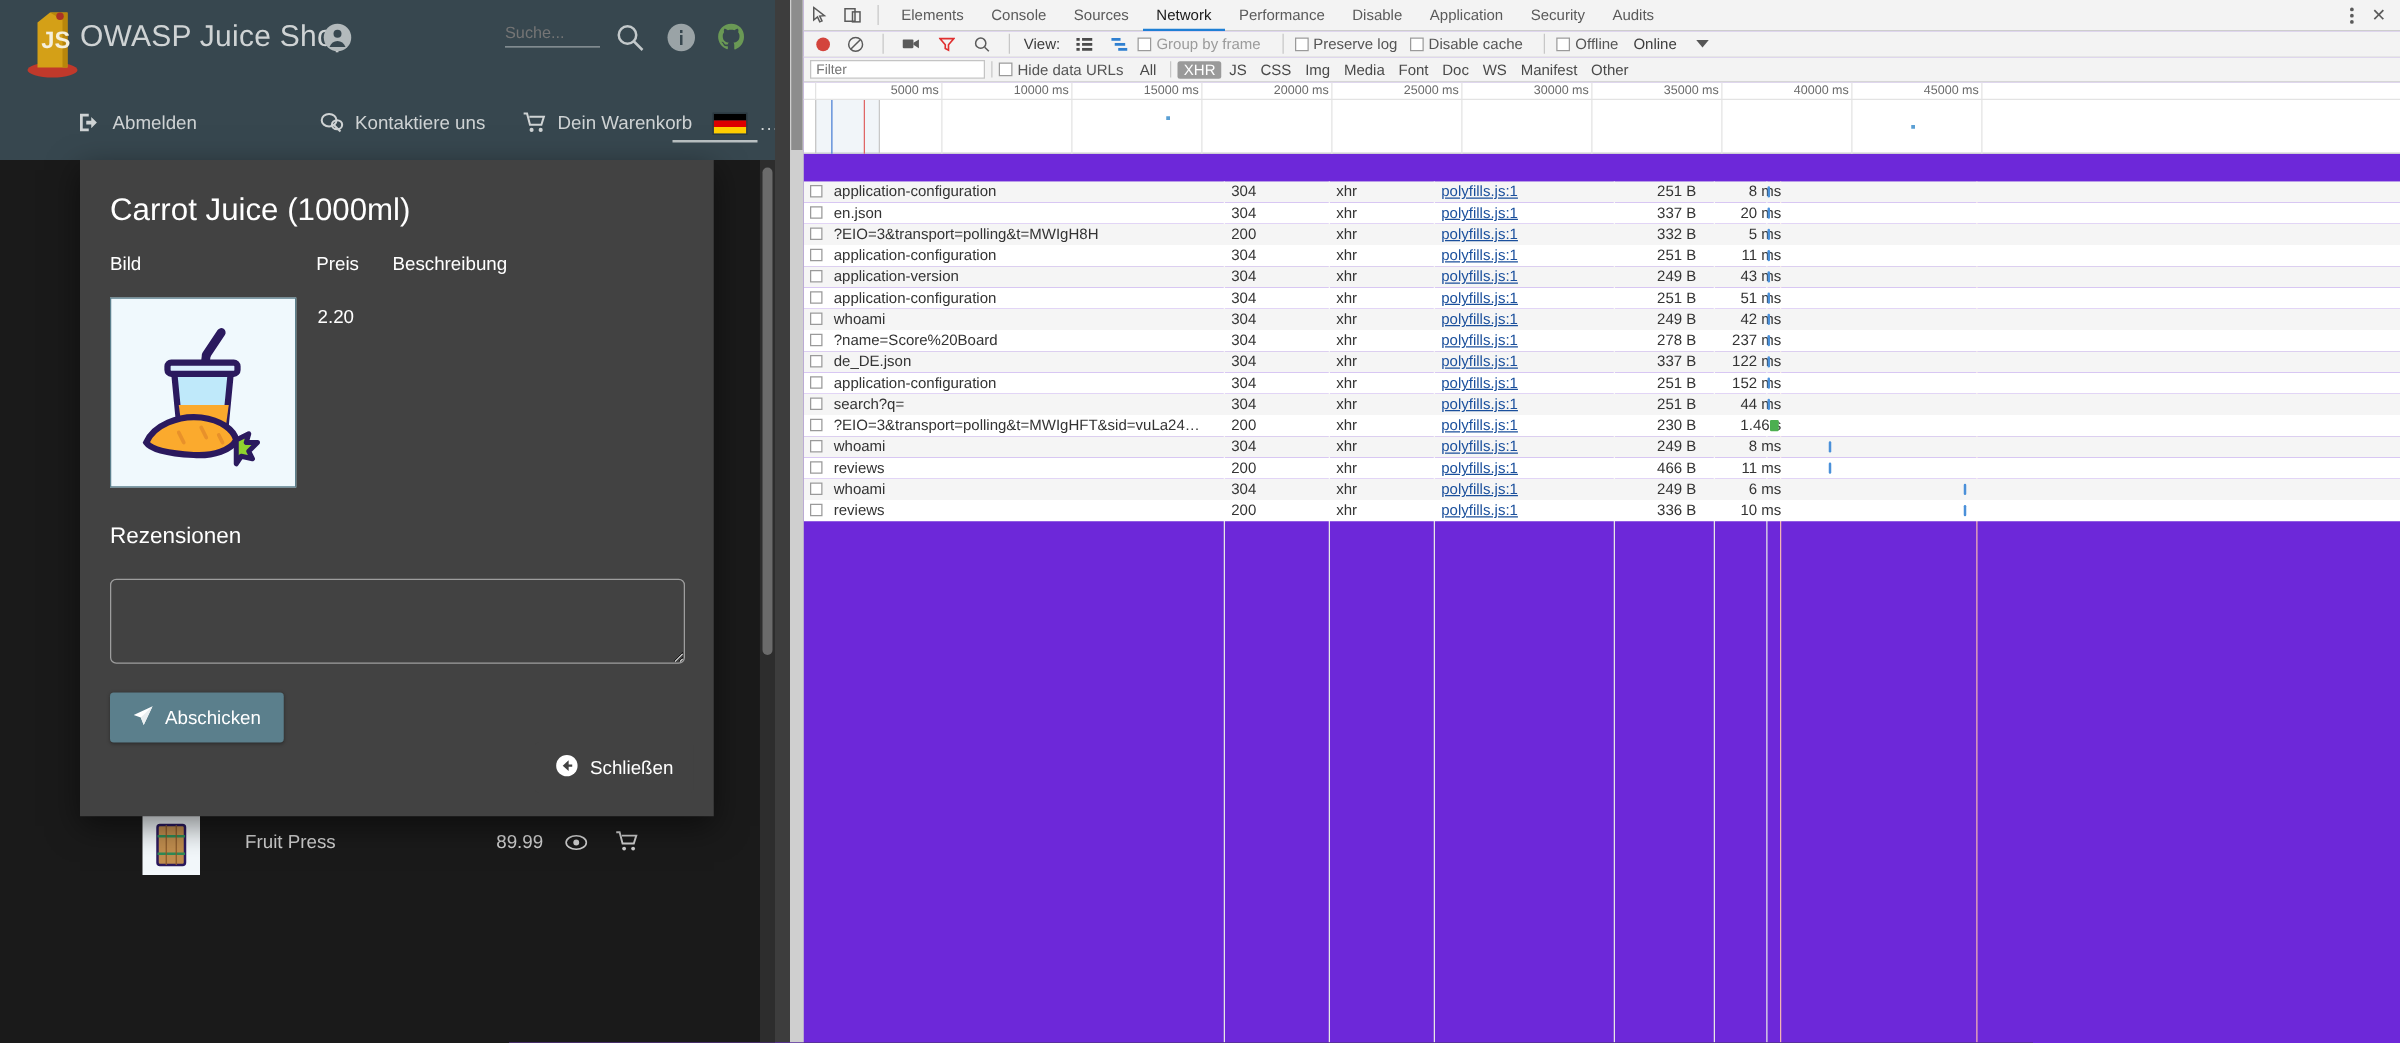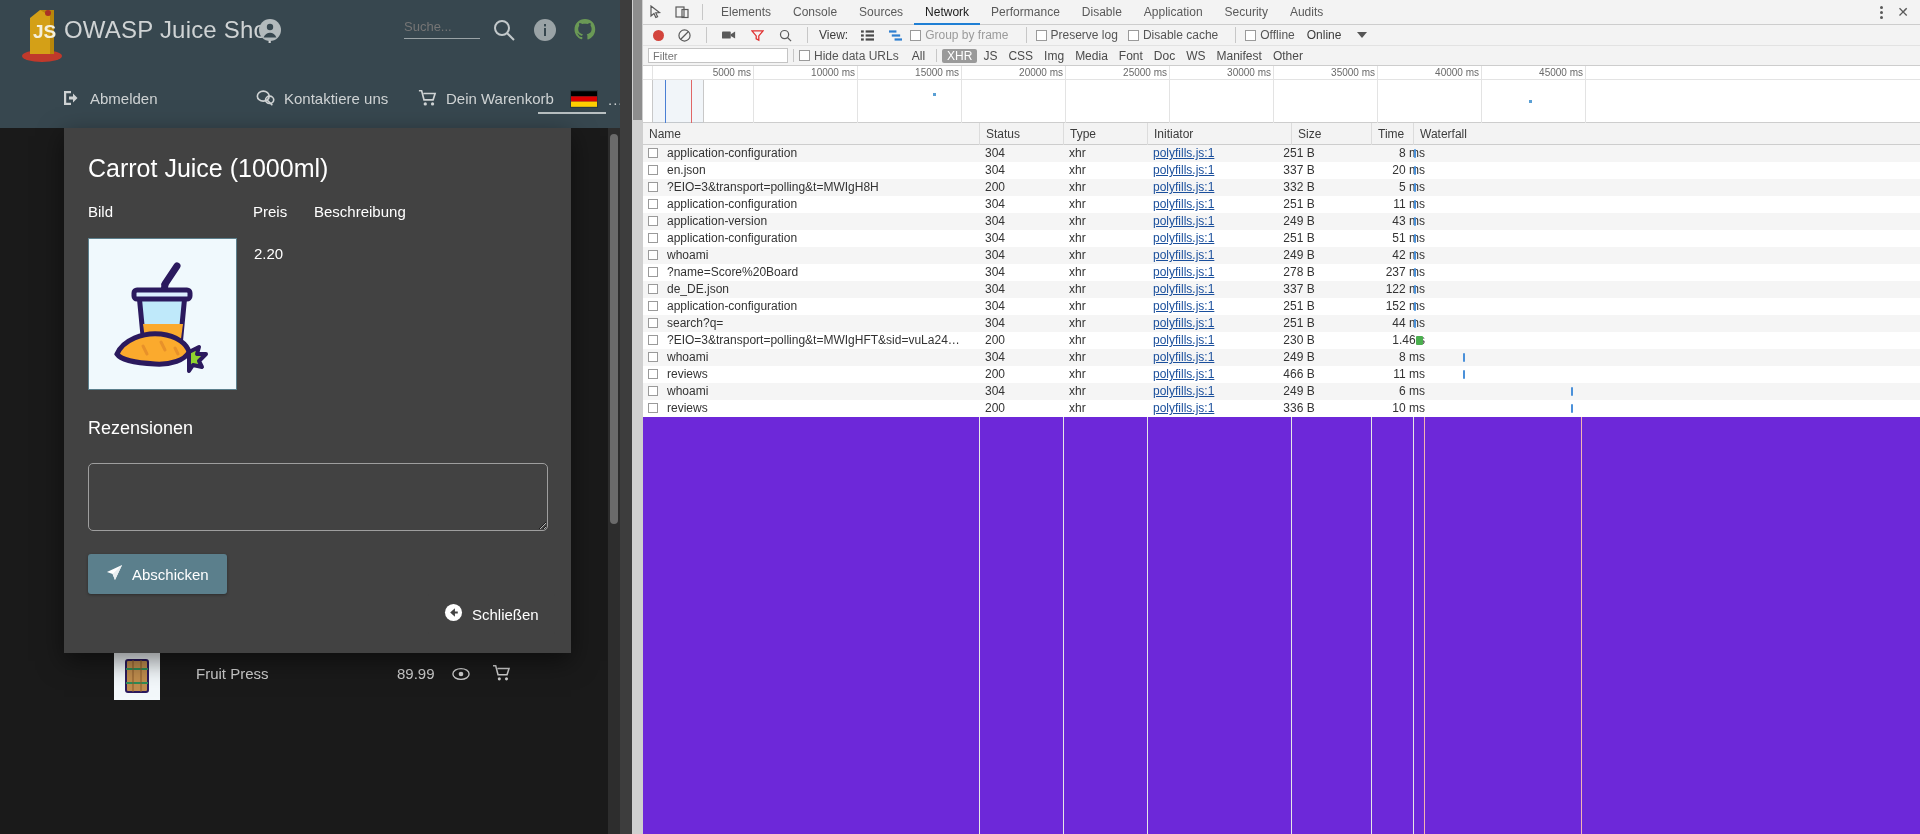--- a/index.html
+++ b/index.html
@@ -111,21 +111,21 @@
   .dt-rows { position:absolute; left:11px; top:145px; width:1277px; height:689px; overflow:hidden; }
   .row { position:relative; height:17px; line-height:17px; }
   .row.odd { background:#f5f5f5; }
   .row.even { background:#fff; }
   .c { position:absolute; top:0; height:17px; font-size:12px; color:#333; white-space:nowrap; overflow:hidden; text-overflow:ellipsis; }
   .c-name { left:6px; width:314px; padding-left:18px; }
   .rowcb { position:absolute; left:5px; top:3px; width:10px; height:10px; border:1px solid #9a9a9a; background:#fff; }
   .c-status { left:336px; width:80px; padding-left:6px; }
   .c-type { left:420px; width:80px; padding-left:6px; }
   .c-init { left:504px; width:140px; padding-left:6px; color:#1a4f9c; text-decoration:underline; cursor:pointer; }
-  .c-size { left:620px; width:80px; text-align:center; padding-right:8px; }
+  .c-size { left:642px; width:80px; text-align:right; padding-right:8px; }
   .c-time { left:728px; width:62px; text-align:right; padding-right:8px; }
   .c-wf { left:770px; width:500px; }
   .wf-bar { position:absolute; top:4px; height:9px; border-radius:1px; }
   .vgrid { position:absolute; top:0; width:1px; height:689px; background:#e6e6e6; }
   .redline { position:absolute; top:0; width:1px; height:689px; background:#f3b3b3; }
 </style>
 </head>
 <body>
 
 <div class="screen">
@@ -449,29 +449,20 @@
       <div class="ov-tick" style="left:942px">
           <span>45000 ms</span>
         </div>
       <div class="ov-band" style="left:9px;width:52px;background:rgba(120,160,200,.10);border-left:1px solid #c8c8c8;border-right:1px solid #c8c8c8;"></div>
       <div class="ov-line" style="left:22px;background:#4a7fd4;"></div>
       <div class="ov-line" style="left:48px;background:#e06666;"></div>
       <div class="ov-dot" style="left:290px;top:27px;"></div>
       <div class="ov-dot" style="left:886px;top:34px;"></div>
     </div>
 
-    <div class="dt-head">
-      <div class="hcell" style="left:0;width:336px">Name</div>
-      <div class="hcell" style="left:336px;width:84px">Status</div>
-      <div class="hcell" style="left:420px;width:84px">Type</div>
-      <div class="hcell" style="left:504px;width:144px">Initiator</div>
-      <div class="hcell" style="left:648px;width:80px">Size</div>
-      <div class="hcell" style="left:728px;width:42px">Time</div>
-      <div class="hcell" style="left:770px;width:507px">Waterfall</div>
-    </div>
 
     <div class="dt-rows">
       <div class="vgrid" style="left:336px"></div>
       <div class="vgrid" style="left:420px"></div>
       <div class="vgrid" style="left:504px"></div>
       <div class="vgrid" style="left:648px"></div>
       <div class="vgrid" style="left:728px"></div>
       <div class="vgrid" style="left:770px"></div>
       <div class="redline" style="left:781px"></div>
       <div class="redline" style="left:938px"></div>

